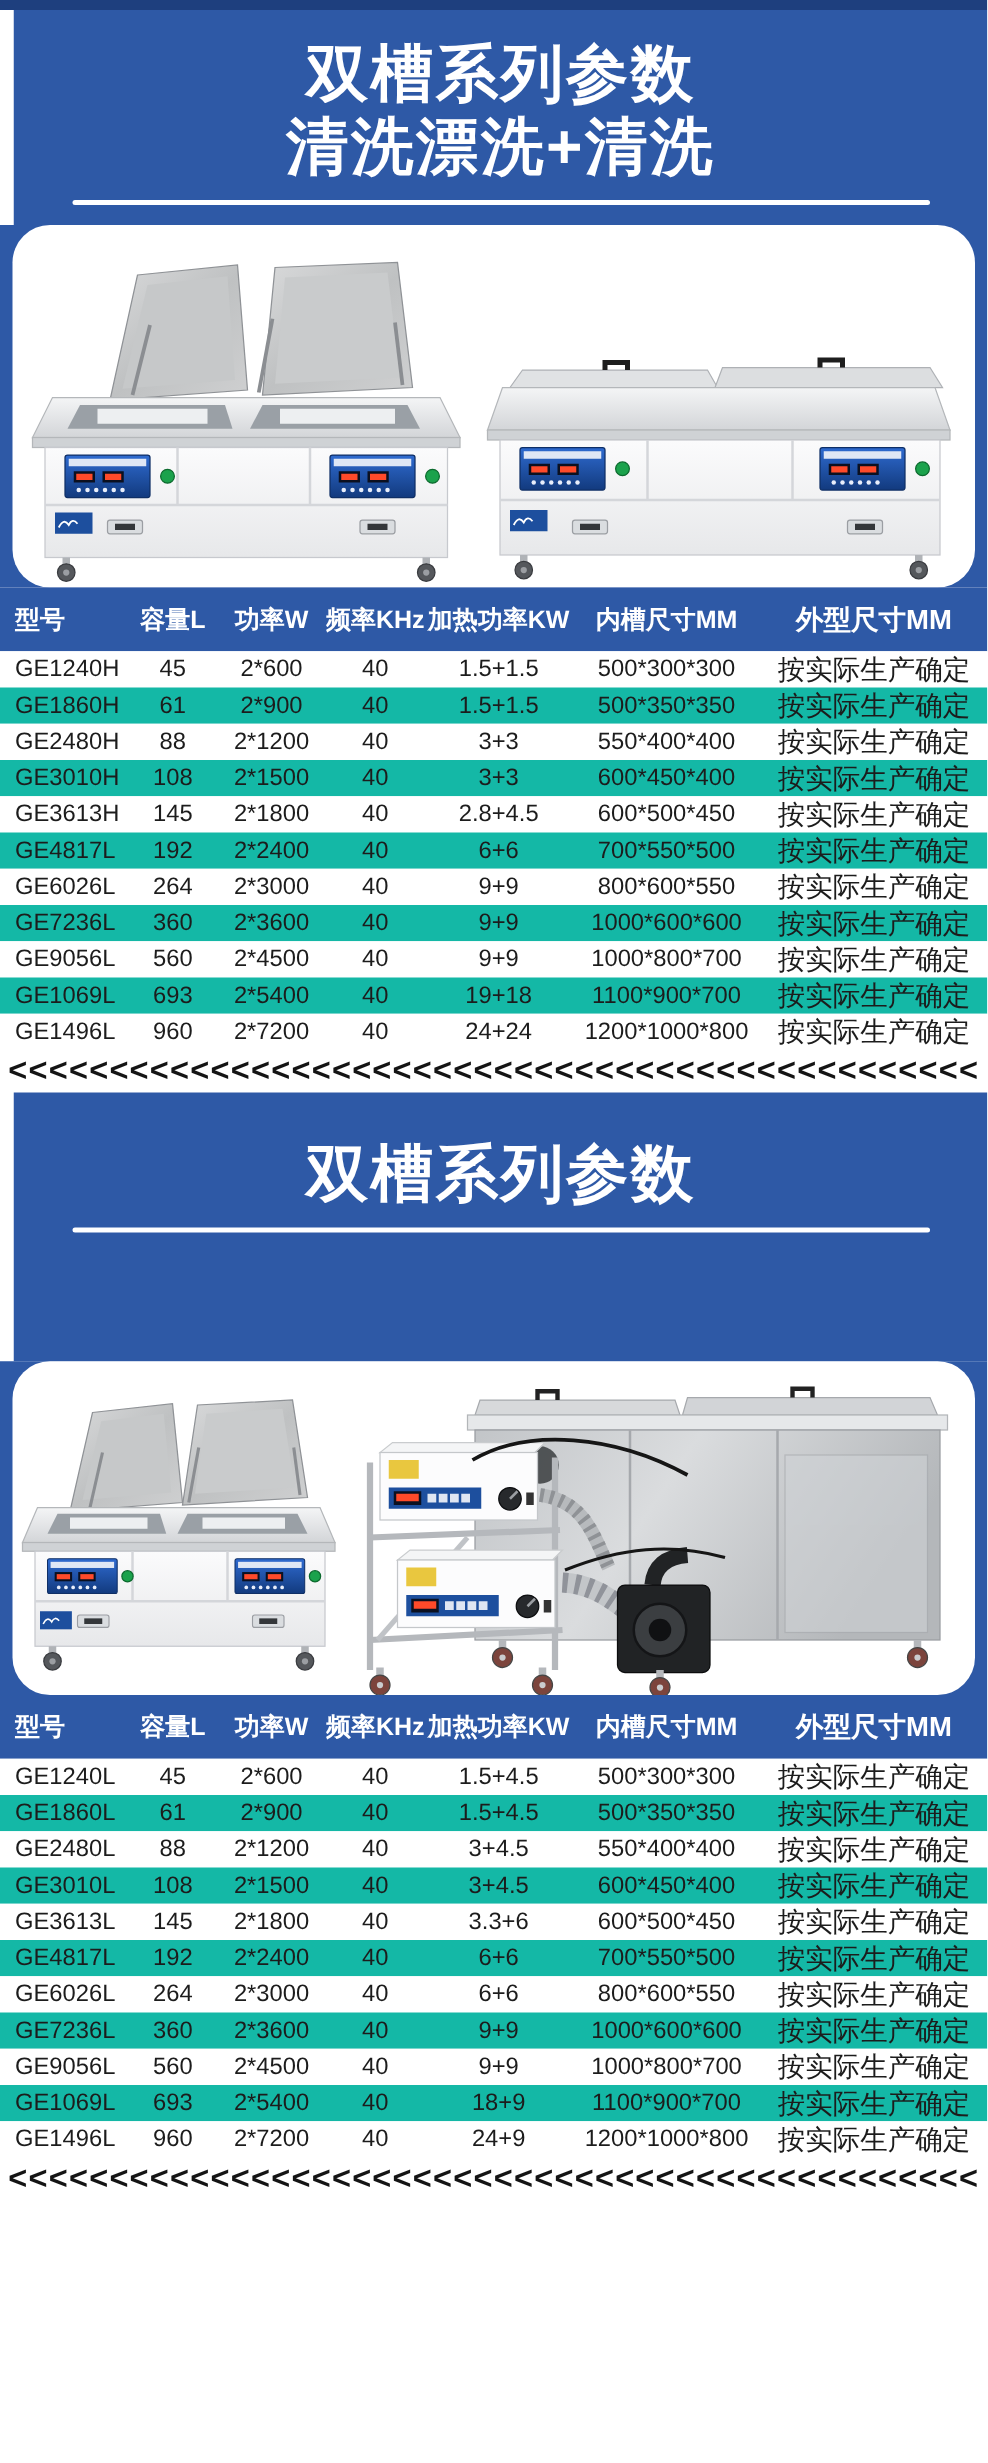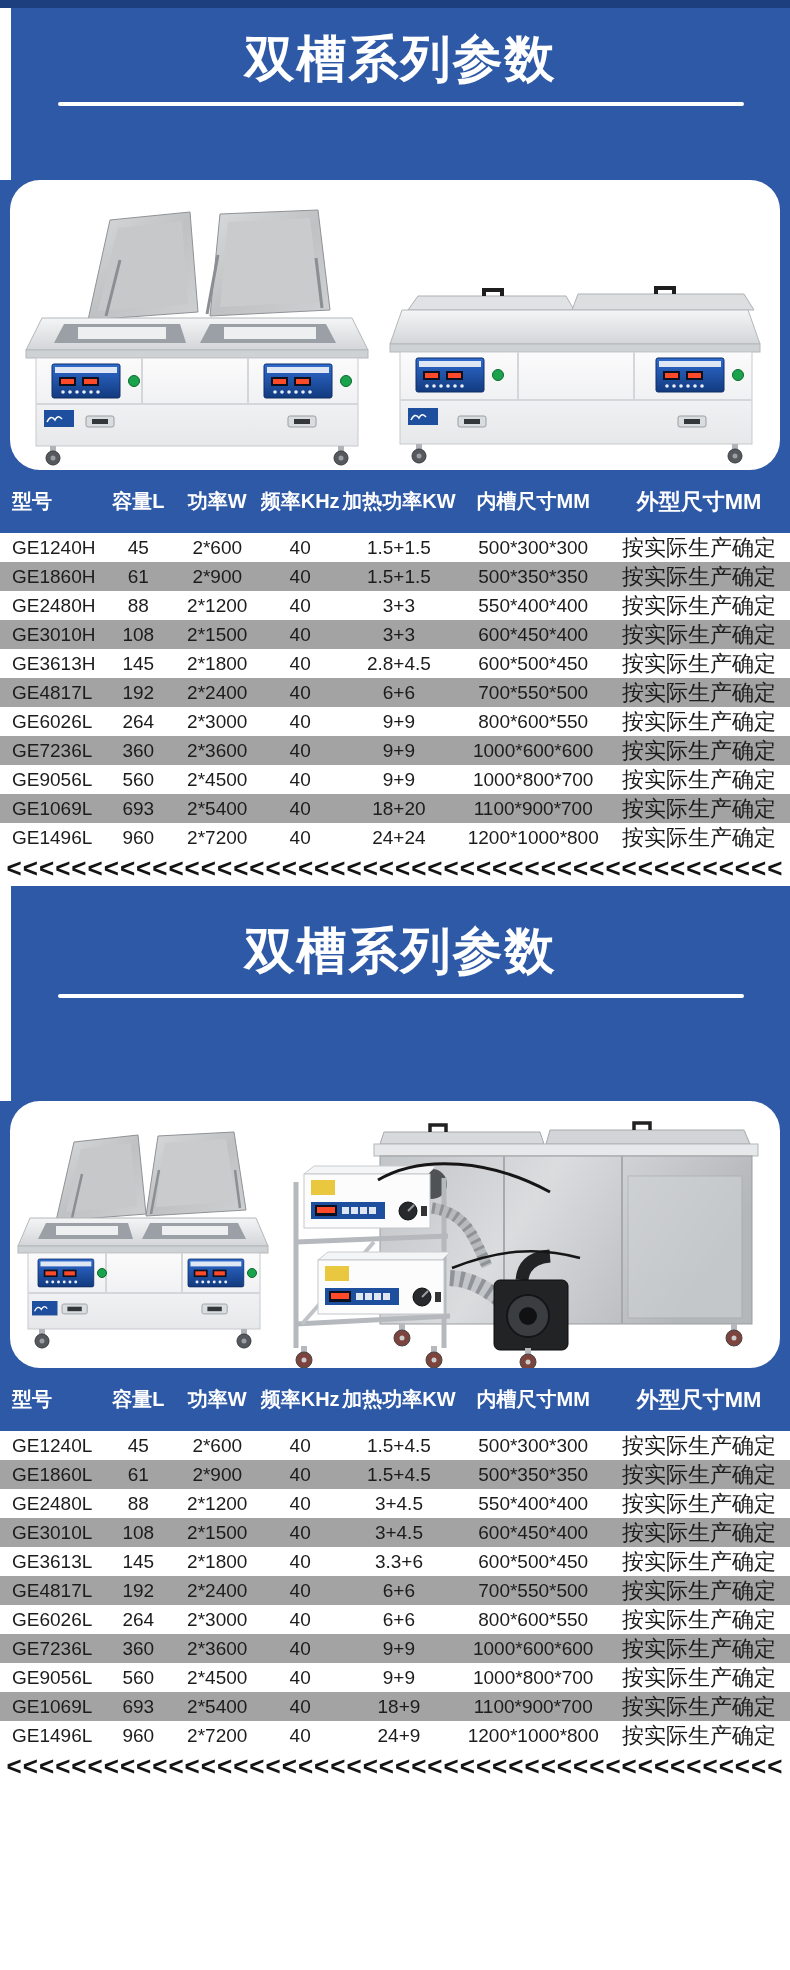--- a/index.html
+++ b/index.html
@@ -15,23 +15,23 @@
   .sec-header.second{height:215px;padding-top:36px;}
   .sec-title{color:#ffffff;font-weight:bold;font-size:50px;line-height:58px;letter-spacing:2px;text-align:center;}
   .sec-divider{width:686px;height:4px;background:#ffffff;margin-top:14px;border-radius:2px;}
   
   .band{background:#2e59a6;padding:0 10px;box-sizing:border-box;}
   .band.first{height:290px;}
   .band.second{height:267px;}
   .panel{background:#ffffff;border-radius:30px;height:100%;display:flex;align-items:flex-end;justify-content:center;overflow:hidden;}
   .panel svg{display:block;}
   
-  .thead{background:#2e59a6;height:63px;display:flex;align-items:center;color:#ffffff;font-weight:bold;font-size:20px;}
+  .thead{background:#2e59a6;height:51px;display:flex;align-items:center;color:#ffffff;font-weight:bold;font-size:20px;}
   .trow{height:29px;display:flex;align-items:center;color:#1c1c1c;font-size:19px;background:#ffffff;}
-  .trow.alt{background:#a3a3a3;}
+  .trow.alt{background:#14b8a6;}
   .cell{box-sizing:border-box;text-align:center;overflow:hidden;white-space:nowrap;}
   .c0{flex:0 0 13%;text-align:left;padding-left:12px;}
   .c1{flex:0 0 9%;}
   .c2{flex:0 0 11%;}
   .c3{flex:0 0 10%;}
   .c4{flex:0 0 15%;}
   .c5{flex:0 0 19%;}
   .c6{flex:0 0 23%;font-size:22px;}
   
   .separator{height:34px;line-height:32px;text-align:center;font-weight:bold;font-size:26px;
@@ -39,20 +39,21 @@
 </style>
 </head>
 <body>
 
 <div class="page">
 
   <section>
     <div class="top-strip"></div>
     <header class="sec-header first">
       <div class="sec-title">双槽系列参数</div>
+      <div class="sec-title">清洗漂洗+清洗</div>
       <div class="sec-divider"></div>
     </header>
 
     <div class="band first">
       <div class="panel">
 
         <svg width="770" height="272" viewBox="0 0 770 272">
           <defs>
             <linearGradient id="aLid" x1="0" y1="0" x2="1" y2="1">
                 <stop offset="0" stop-color="#d9dadb"></stop>
@@ -254,21 +255,21 @@
           <div class="cell c4">9+9</div>
           <div class="cell c5">1000*800*700</div>
           <div class="cell c6">按实际生产确定</div>
         </div>
 
         <div class="trow alt">
           <div class="cell c0">GE1069L</div>
           <div class="cell c1">693</div>
           <div class="cell c2">2*5400</div>
           <div class="cell c3">40</div>
-          <div class="cell c4">18+20</div>
+          <div class="cell c4">19+18</div>
           <div class="cell c5">1100*900*700</div>
           <div class="cell c6">按实际生产确定</div>
         </div>
 
         <div class="trow">
           <div class="cell c0">GE1496L</div>
           <div class="cell c1">960</div>
           <div class="cell c2">2*7200</div>
           <div class="cell c3">40</div>
           <div class="cell c4">24+24</div>

